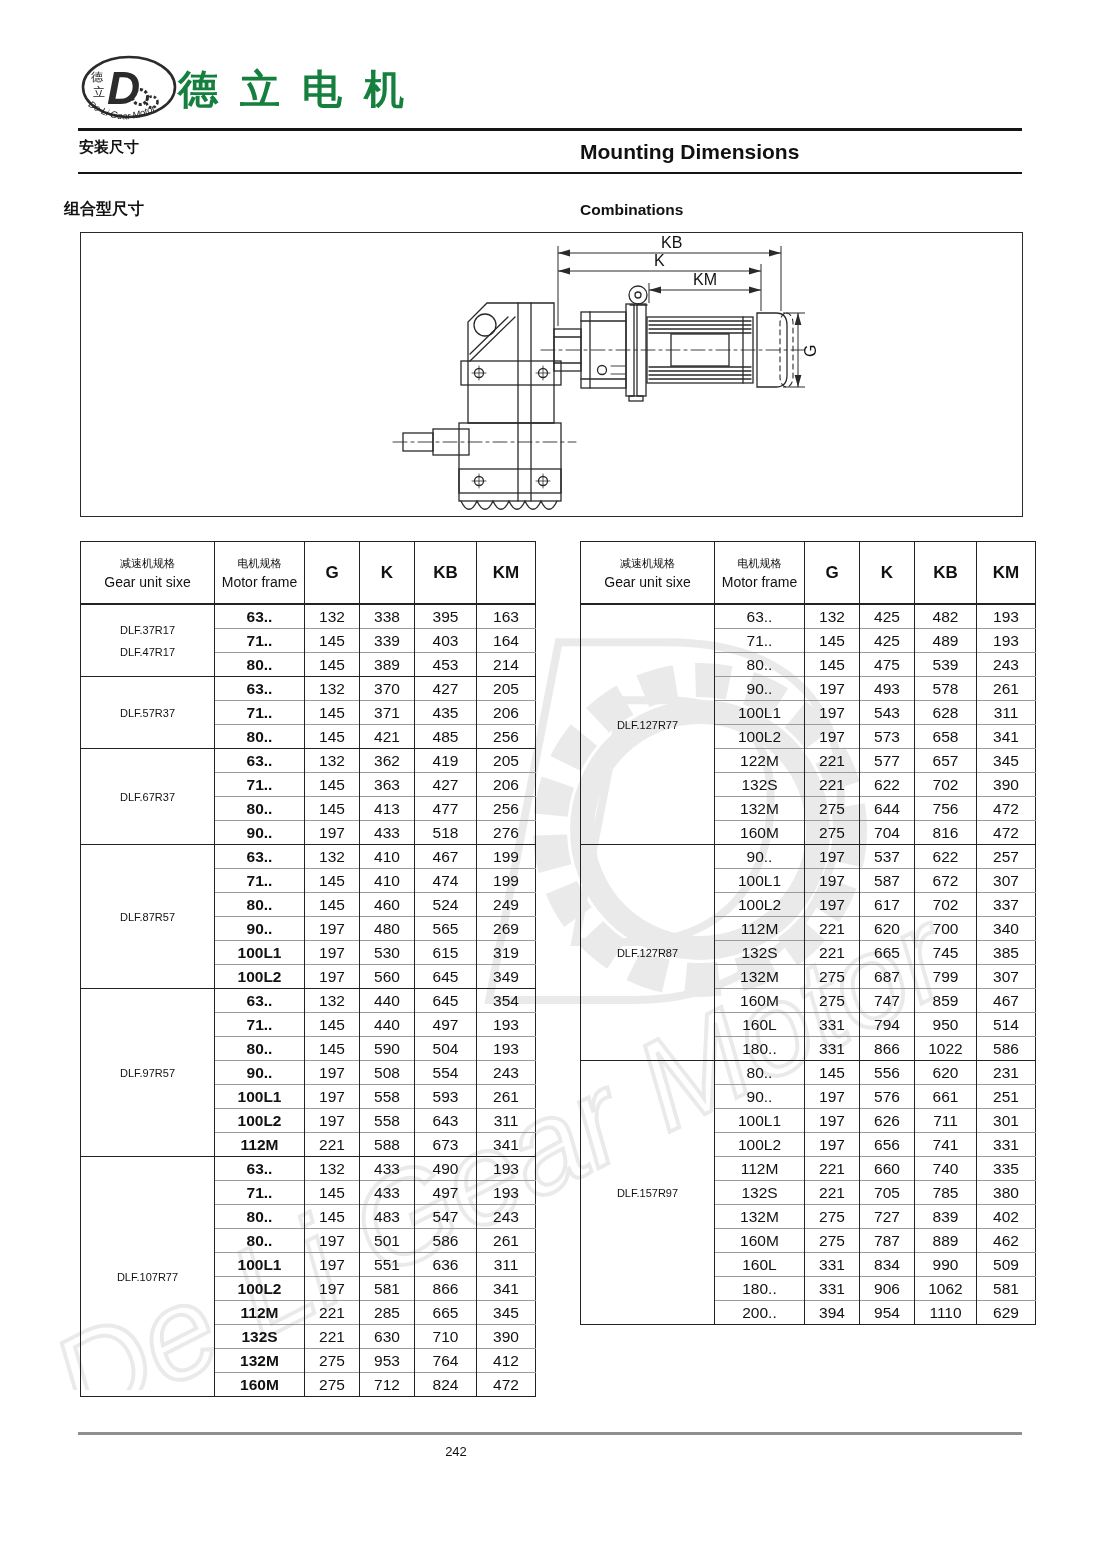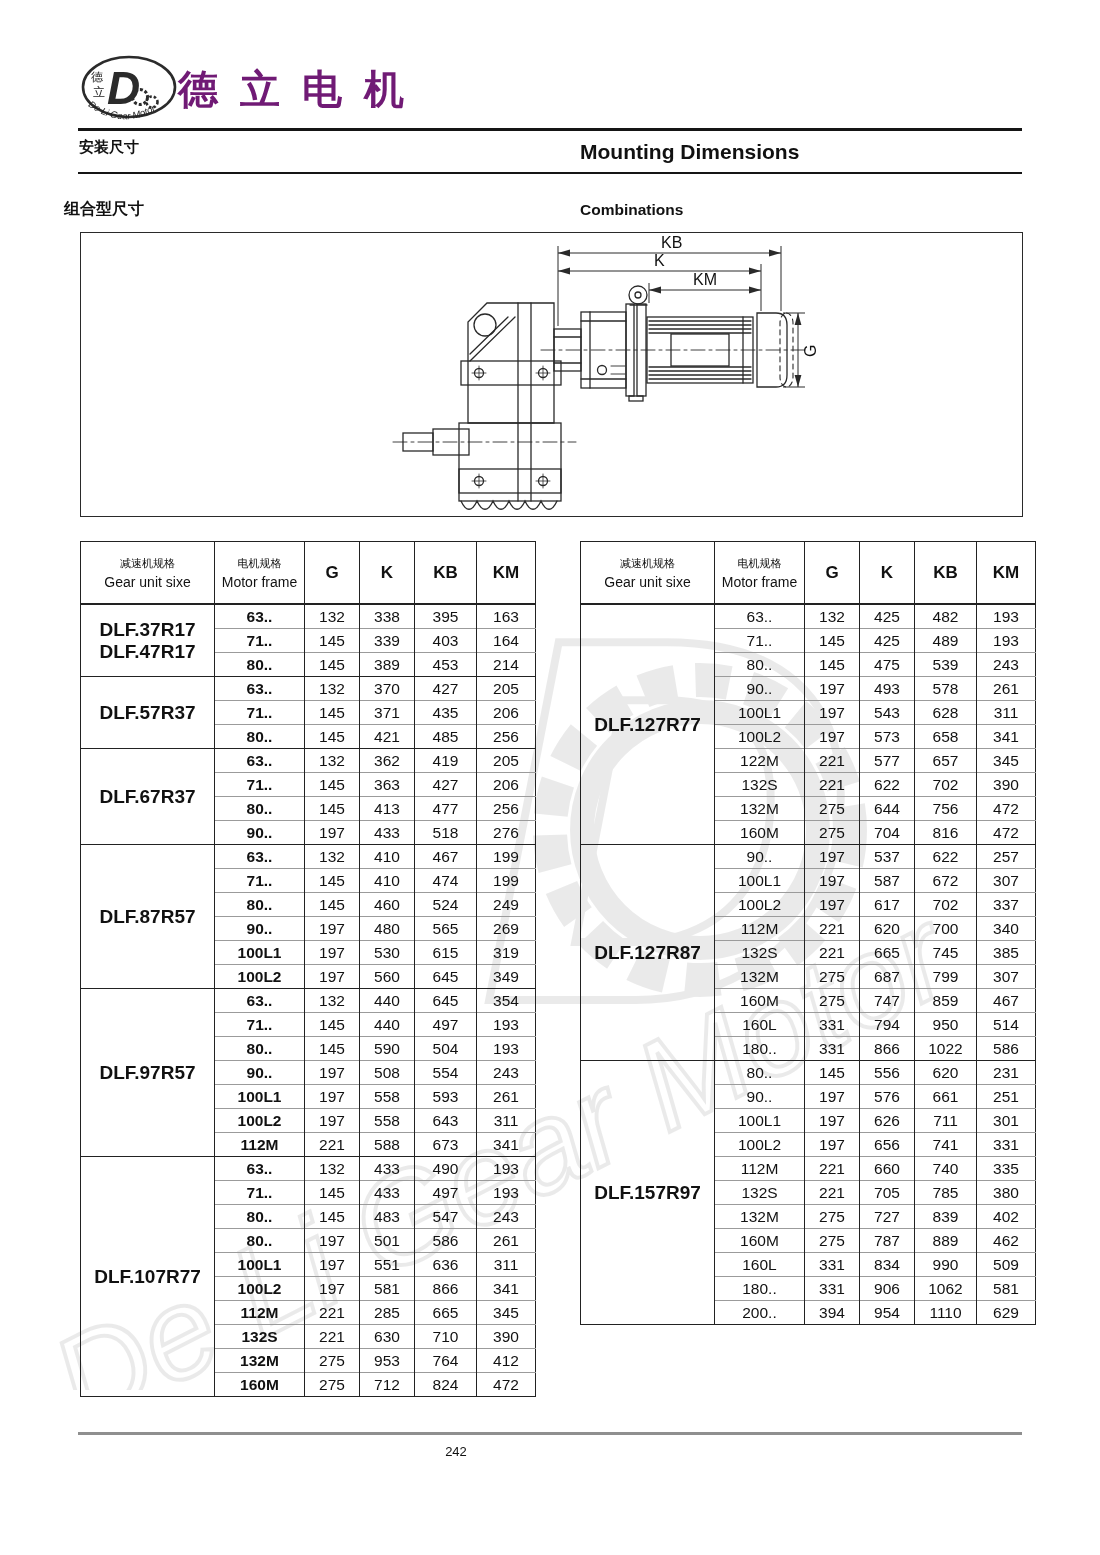--- a/index.html
+++ b/index.html
@@ -4,21 +4,21 @@
 <style>
   html,body{margin:0;padding:0;background:#fff;}
   .page{position:relative;width:1100px;height:1555px;background:#fff;overflow:hidden;
         font-family:"Liberation Sans",sans-serif;color:#111;}
   .abs{position:absolute;}
   .rule{position:absolute;background:#151515;}
   .rule-gray{position:absolute;background:#8f8f8f;}
 
   
   .brand-text{position:absolute;left:178px;top:62px;font-family:"DejaVu Serif",serif;
-              font-weight:bold;font-size:40px;letter-spacing:22px;color:#701a75;}
+              font-weight:bold;font-size:40px;letter-spacing:22px;color:#15803d;}
   .title-zh{position:absolute;left:79px;top:138px;font-size:15px;font-weight:bold;}
   .title-en{position:absolute;left:580px;top:140px;font-size:21px;font-weight:bold;}
   .sub-zh{position:absolute;left:64px;top:199px;font-size:16px;font-weight:bold;}
   .sub-en{position:absolute;left:580px;top:201px;font-size:15.5px;font-weight:bold;}
 
   
   .draw-box{position:absolute;left:80px;top:232px;width:941px;height:283px;border:1.6px solid #2a2a2a;background:#fff;}
 
   
   .watermark{position:absolute;left:50px;top:530px;opacity:0.08;pointer-events:none;}
@@ -27,21 +27,21 @@
   .dim-table{border-collapse:collapse;table-layout:fixed;background:transparent;
              border:1.8px solid #222;font-size:15.5px;}
   .dim-table th,.dim-table td{border-right:1px solid #222;text-align:center;padding:0;}
   .dim-table th:last-child,.dim-table td:last-child{border-right:none;}
   .dim-table thead th{height:61px;font-weight:normal;border-bottom:2.2px solid #222;vertical-align:middle;}
   .dim-table thead .zh{font-size:11px;line-height:19px;}
   .dim-table thead .en{font-size:14px;line-height:18px;}
   .dim-table thead .dimcol{font-weight:bold;font-size:17px;}
   .dim-table tbody td{height:23px;line-height:23px;border-top:1px solid #9b9b9b;}
   .dim-table tbody tr.group-start td{border-top:1.7px solid #222;}
-  .dim-table td.gear-cell{font-weight:bold;font-size:19px;}
+  .dim-table td.gear-cell{font-weight:normal;font-size:11px;}
   .dim-table td.gear-cell div{line-height:22px;}
   .dim-table.bold-frames td.frame{font-weight:bold;}
   .tbl-left{position:absolute;left:80px;top:541px;width:455px;}
   .tbl-right{position:absolute;left:580px;top:541px;width:455px;}
 
   .page-number{position:absolute;left:0;top:1444px;width:912px;text-align:center;font-size:13px;}
 
   svg text{font-family:"Liberation Sans",sans-serif;}
 </style>
 </head>

